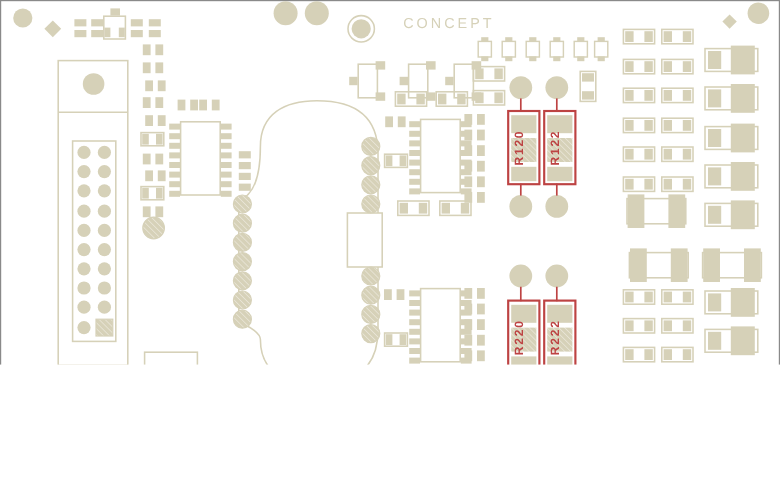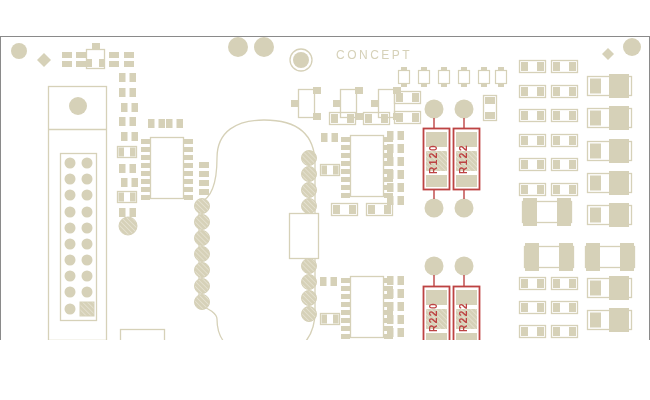--- a/index.html
+++ b/index.html
@@ -1,21 +1,21 @@
 <!DOCTYPE html>
 <html style="--background: #ffffff; --silk: #d6d1b8; --hl: #bd4343; --border: #8a8a8a; --hatchline: #edeadd;"><head>
 <meta charset="utf-8">
 <style>
   :root{
     --background:#ffffff; --silk:#d6d1b8; --hl:#bd4343;
     --border:#8a8a8a; --hatchline:#edeadd;
   }
   html,body{margin:0;padding:0;background:#fff;}
   .board{width:650px;height:304px;position:relative;background:var(--background);
-         font-family:"Liberation Sans",sans-serif;overflow:hidden;margin-top:36px;}
+         font-family:"Liberation Sans",sans-serif;overflow:hidden;}
   .sline{fill:none;stroke:var(--silk);stroke-width:1.3;}
   .sfill{fill:var(--silk);}
   .hfill{fill:url(#hatch);stroke:var(--silk);stroke-width:1;}
   .hl-rect{fill:none;stroke:var(--hl);stroke-width:1.8;}
   .hl-line{stroke:var(--hl);stroke-width:1.4;}
   .hl-text{fill:var(--hl);font-family:"Liberation Sans",sans-serif;font-size:10px;
            font-weight:bold;letter-spacing:1.5px;}
   .wm{fill:var(--silk);font-family:"Liberation Sans",sans-serif;font-size:12px;
       letter-spacing:2.5px;}
   .frame{fill:none;stroke:var(--border);stroke-width:1;}

